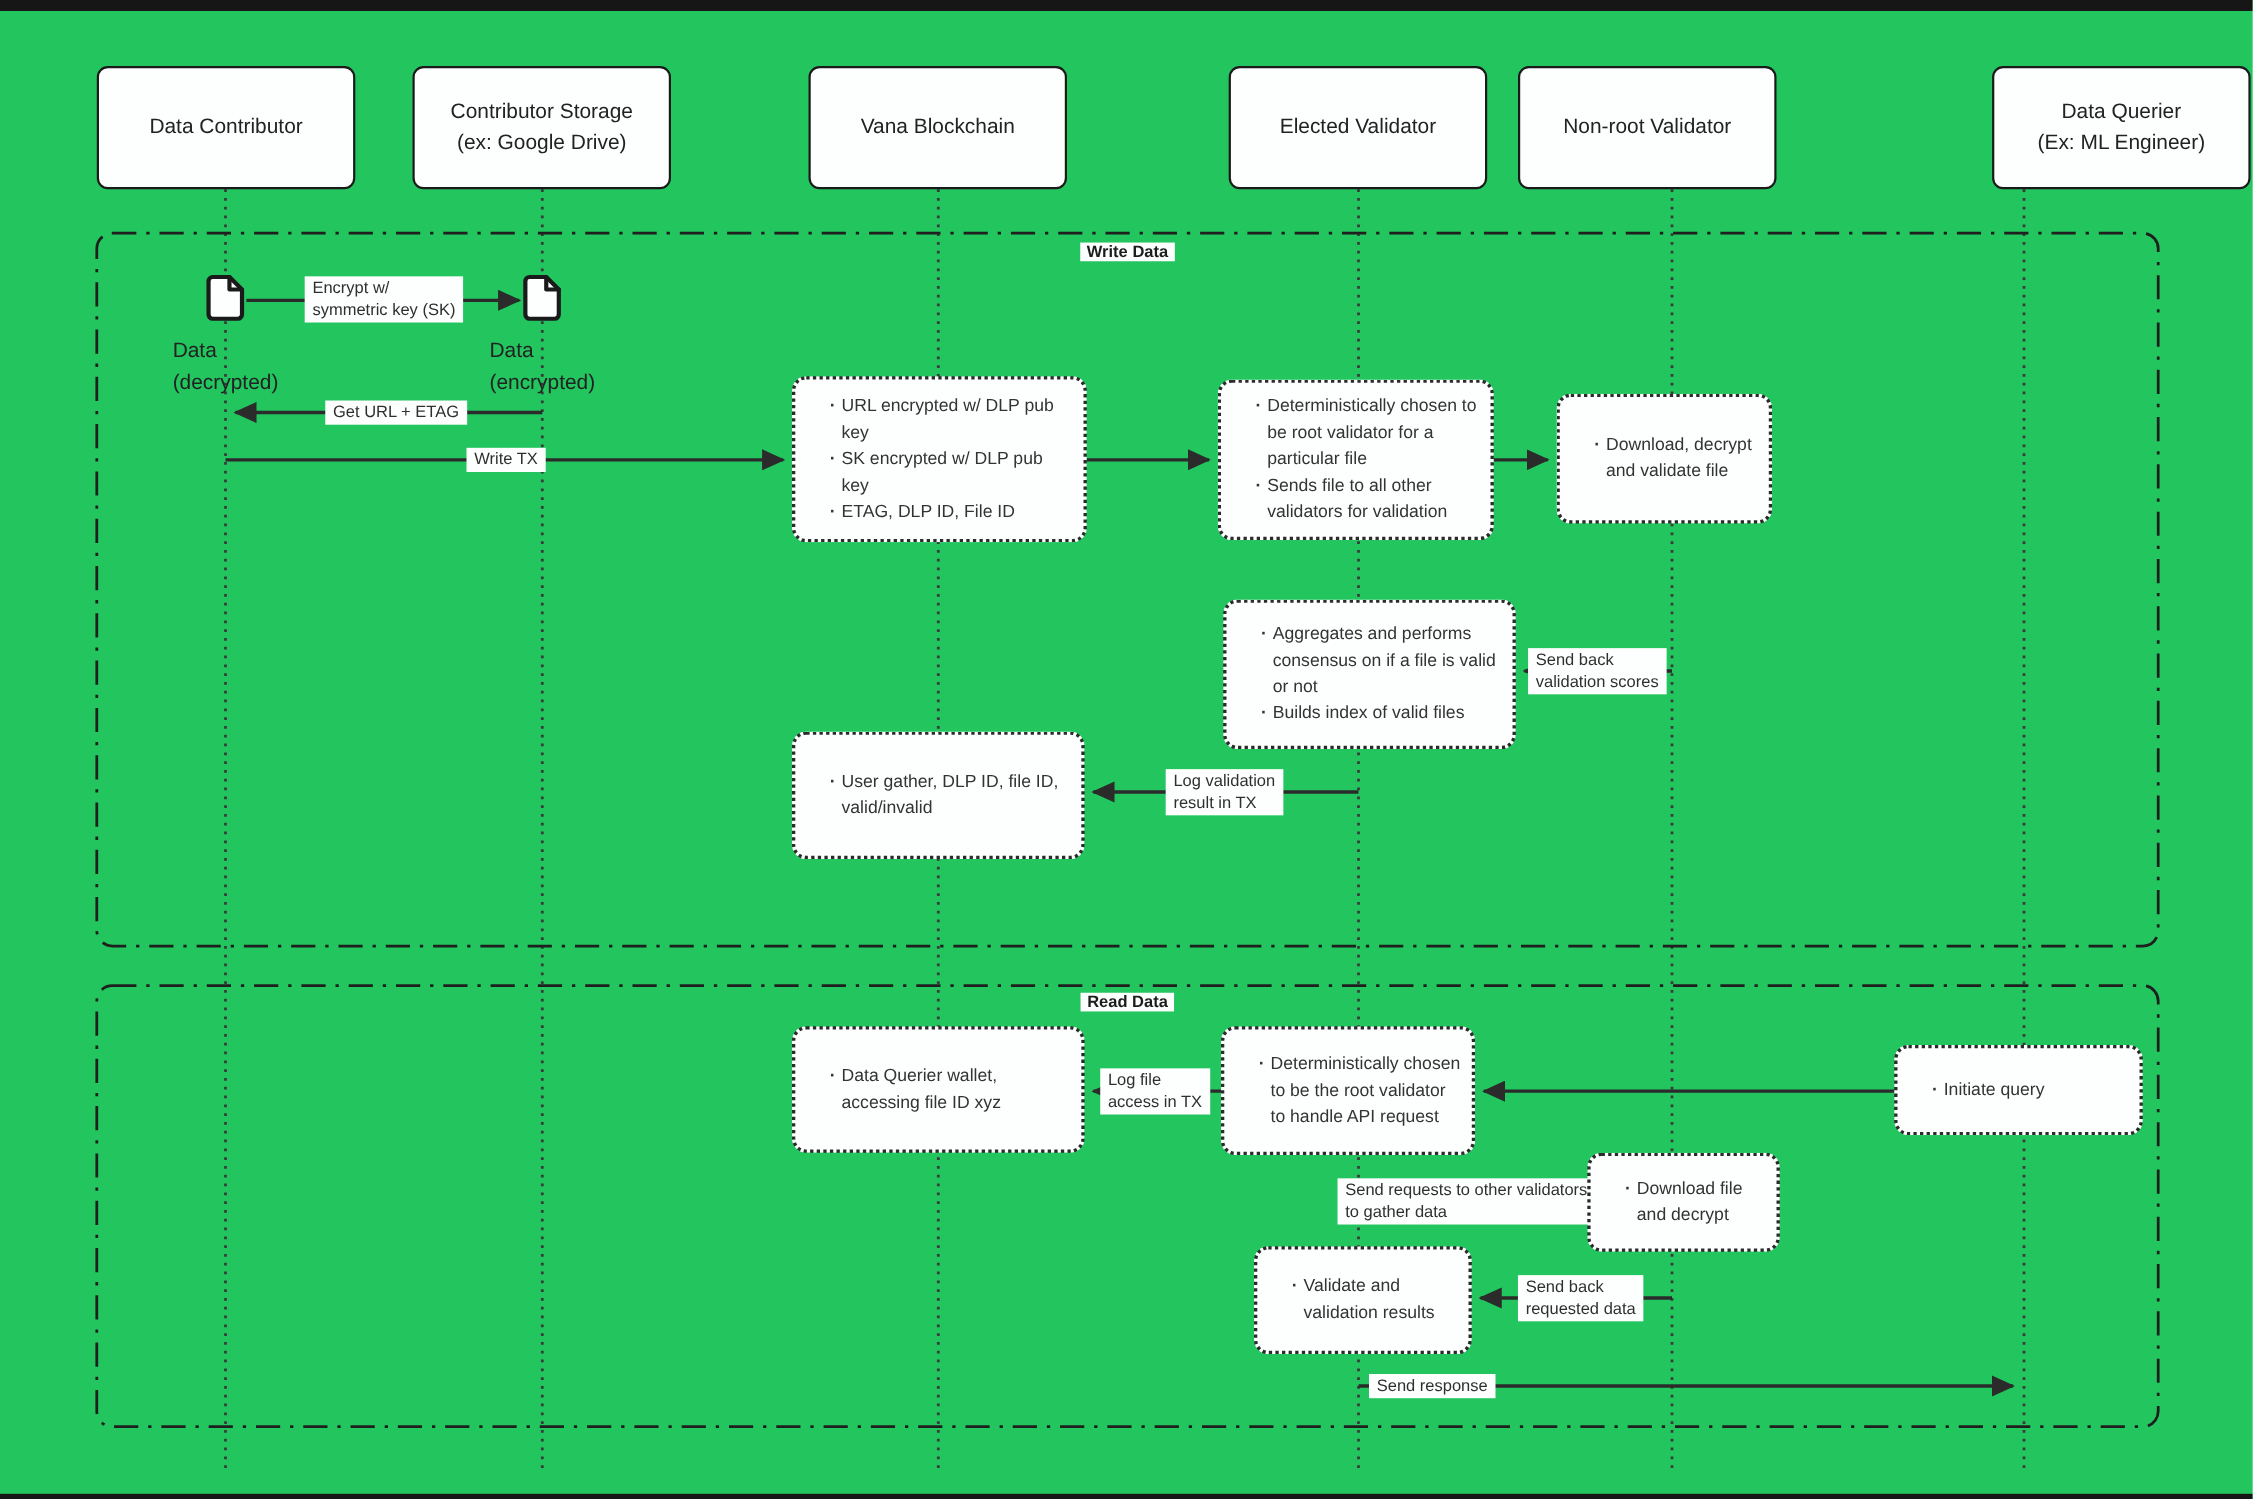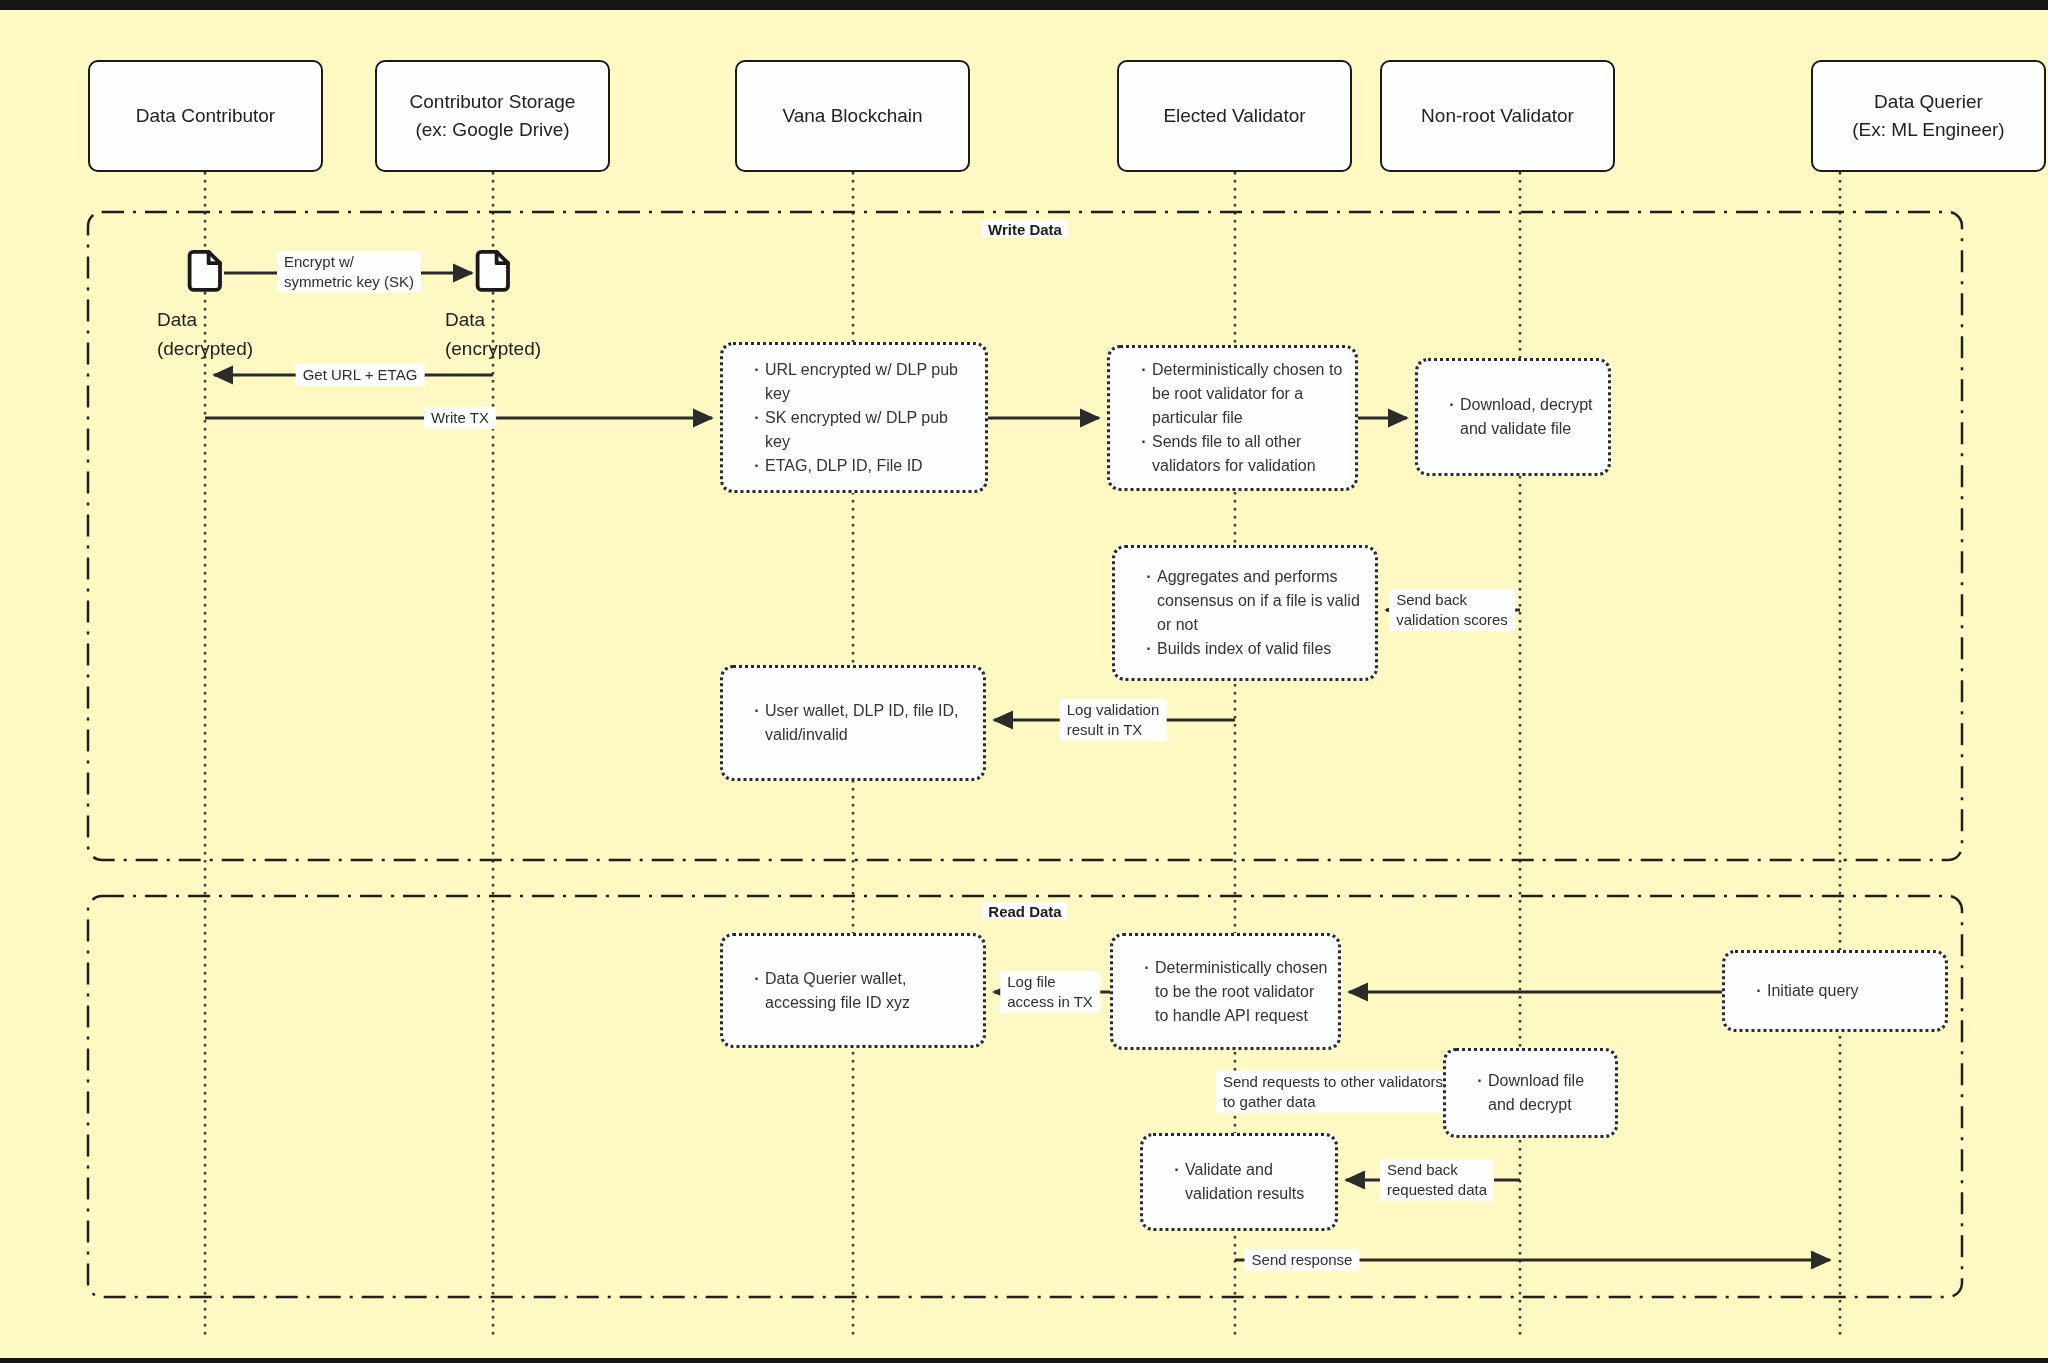--- a/index.html
+++ b/index.html
@@ -1,16 +1,16 @@
 <!DOCTYPE html>
 <html><head>
 <meta charset="utf-8">
 <style>
   html,body{margin:0;padding:0;background:#fdfefe;}
-  #canvas{position:relative;width:2048px;height:1363px;background:#fef9c3;overflow:hidden;
+  #canvas{position:relative;width:2048px;height:1363px;background:#22c55e;overflow:hidden;
           font-family:"Liberation Sans",sans-serif;color:#2b2b2b;}
   .edgebar{position:absolute;left:0;width:2048px;background:#161616;}
   svg.layer{position:absolute;left:0;top:0;}
   .actor{position:absolute;width:235px;height:112px;border:2.5px solid #1a1a1a;border-radius:10px;
          background:#fdfefe;display:flex;flex-direction:column;align-items:center;justify-content:center;
          font-size:19px;line-height:1.45;color:#222;text-align:center;box-sizing:border-box;}
   .dbox{position:absolute;border:3px dotted #2b2b2b;border-radius:13px;background:#fdfefe;
         display:flex;flex-direction:column;justify-content:center;box-sizing:border-box;
         padding:6px 10px 6px 26px;}
   .bullets{display:flex;flex-direction:column;}
@@ -193,21 +193,21 @@
           <span class="dot">·</span>
           <span>Builds index of valid files</span>
         </div>
     </div>
   </div>
 
   <div class="dbox" style="left:720px;top:665px;width:266px;height:116px;">
     <div class="bullets">
       <div class="brow">
           <span class="dot">·</span>
-          <span>User wallet, DLP ID, file ID, valid/invalid</span>
+          <span>User gather, DLP ID, file ID, valid/invalid</span>
         </div>
     </div>
   </div>
 
   <div class="dbox" style="left:720px;top:933px;width:266px;height:115px;">
     <div class="bullets">
       <div class="brow">
           <span class="dot">·</span>
           <span>Data Querier wallet, accessing file ID xyz</span>
         </div>

